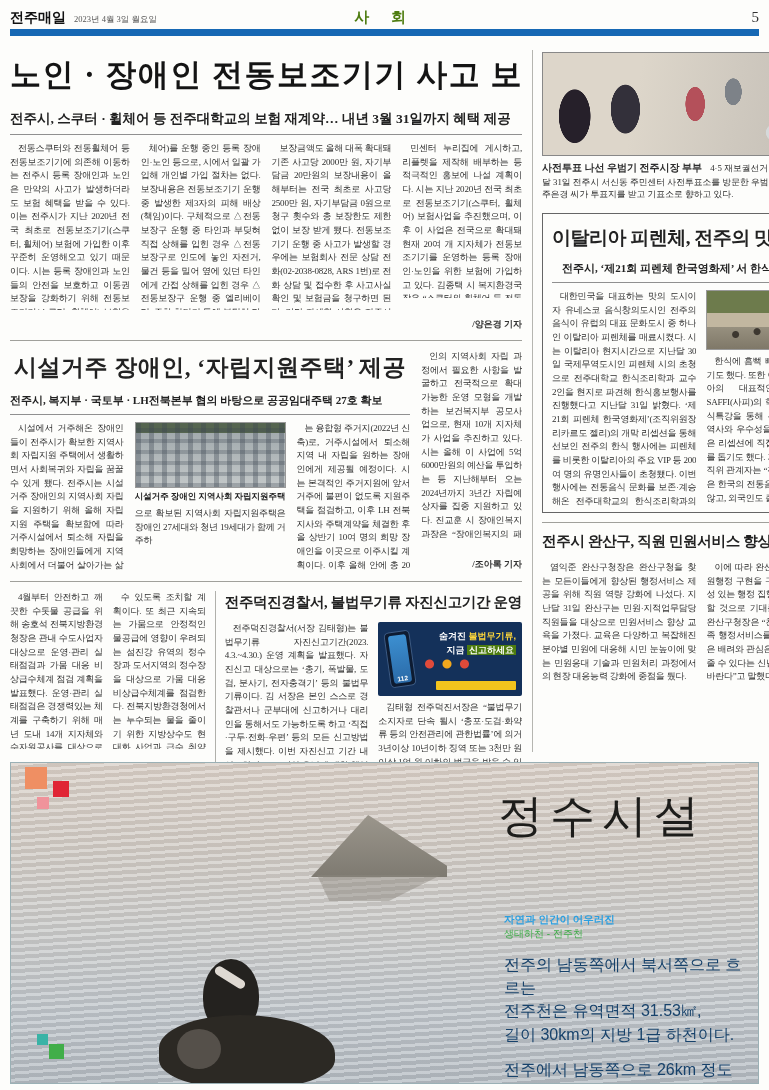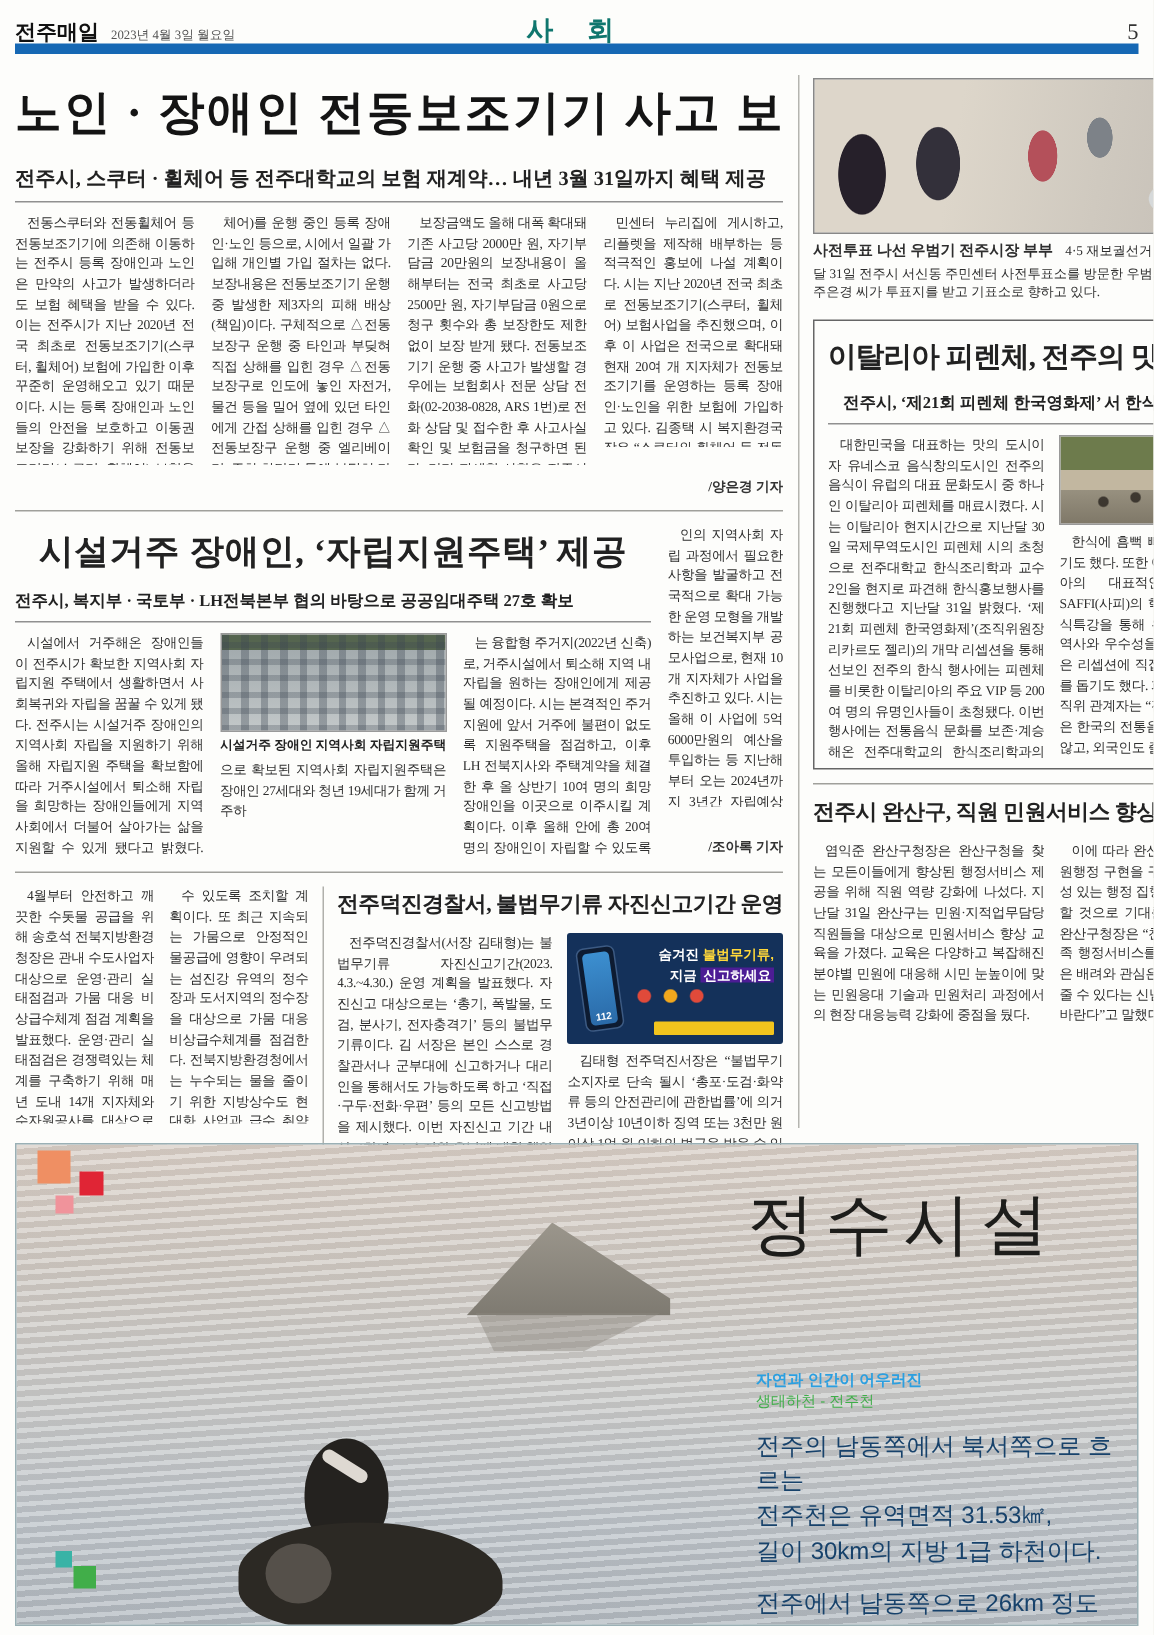--- a/index.html
+++ b/index.html
@@ -5,21 +5,21 @@
   * { margin:0; padding:0; box-sizing:border-box; }
   html,body { background:#f2f2ee; }
   body { width:769px; height:1090px; font-family:"Liberation Serif", serif; color:#222; }
   .page { width:769px; height:1090px; background:#fdfdfb; padding:8px 10px; overflow:hidden; }
 
   
   .masthead { display:flex; align-items:baseline; height:18px; }
   .mast-left { flex:1; display:flex; align-items:baseline; gap:8px; }
   .paper { font-family:"Liberation Sans", sans-serif; font-weight:bold; font-size:14px; color:#111; }
   .date { font-size:8.5px; color:#555; }
-  .mast-center { flex:1; text-align:center; font-size:18px; font-weight:bold; letter-spacing:9px; color:#0f766e; }
+  .mast-center { flex:1; text-align:center; font-size:15px; font-weight:bold; letter-spacing:9px; color:#4d7c0f; }
   .mast-right { flex:1; text-align:right; font-size:15px; color:#333; }
   .mast-bar { height:7px; background:#1668b4; margin-top:3px; }
 
   
   .main { display:flex; gap:10px; margin-top:14px; height:702px; }
   .left-col { width:512px; }
   .right-col { flex:1; border-left:1px solid #b5b5b0; padding-left:9px; }
 
   .rule { border-top:1px solid #909090; margin:6px 0 7px; }
   .hrule { border-top:1px solid #a0a09b; margin:9px 0; }
@@ -32,21 +32,21 @@
   .a1 .subhead { font-size:13.5px; font-weight:600; color:#222; margin-bottom:6px; white-space:nowrap; overflow:hidden; }
   .cols4 { display:flex; gap:11px; }
   .cols4 > div { flex:1; }
   .cols4 .coltxt { height:168px; }
   .colwrap .coltxt { height:156px; }
 
   
   .a2-flex { display:flex; gap:11px; }
   .a2-left { flex:3; }
   .a2-right { width:120px; }
-  .a2-left h2 { font-size:23px; font-weight:bold; letter-spacing:0.5px; margin:2px 16px 10px; white-space:nowrap; overflow:hidden;text-align:right; }
+  .a2-left h2 { font-size:23px; font-weight:bold; letter-spacing:0.5px; margin:2px 4px 10px; white-space:nowrap; overflow:hidden;text-align:right; }
   .subhead2 { font-size:11px; font-weight:bold; color:#222; margin-bottom:4px; white-space:nowrap; overflow:hidden; }
   .a2cols { display:flex; gap:11px; }
   .a2cols > * { flex:1; }
   .a2cols .coltxt { height:150px; }
   .a2-mid .coltxt { height:auto; text-indent:0; }
   .a2-right .coltxt { height:188px; }
   .photo { border:1px solid #999; }
   .building-photo { height:66px;
     background:
       repeating-linear-gradient(90deg, rgba(60,70,82,.35) 0 5px, rgba(255,255,255,0) 5px 13px),
@@ -62,21 +62,21 @@
   .cols2 { display:flex; gap:10px; }
   .cols2 > div { flex:1; }
   .a3 .coltxt, .a4 .coltxt { height:158px; }
   .a4-right .coltxt { height:76px; }
   .poster { height:74px; background:#14315a; border-radius:2px; position:relative; overflow:hidden; margin-bottom:5px; }
   .poster .phone { position:absolute; left:9px; top:9px; width:26px; height:56px; background:#0d1b31; border:1px solid #3c5a83; border-radius:5px; transform:rotate(-8deg); }
   .poster .phone .screen { position:absolute; inset:3px; background:linear-gradient(180deg,#3c8fd0,#2a6aa8); border-radius:3px; }
   .poster .phone .phone-num { position:absolute; bottom:4px; left:0; right:0; text-align:center; font-family:"Liberation Sans",sans-serif; font-size:6.5px; font-weight:bold; color:#fff; }
   .poster-text { position:absolute; right:6px; top:8px; text-align:right; font-family:"Liberation Sans",sans-serif; font-size:9px; font-weight:bold; color:#fff; line-height:1.5; }
   .poster-text .yellow { color:#ffd83a; }
-  .poster-text .redbox { background:#4c1d95; padding:0 2px; }
+  .poster-text .redbox { background:#4d7c0f; padding:0 2px; }
   .poster-bar { position:absolute; right:6px; bottom:6px; width:80px; height:9px; background:#f2c41d; border-radius:1px; }
   .poster-dots { position:absolute; right:52px; bottom:22px; width:46px; height:20px;
     background:
       radial-gradient(circle at 12% 50%, #e04a3a 0 4px, transparent 5px),
       radial-gradient(circle at 50% 50%, #f2a81d 0 4px, transparent 5px),
       radial-gradient(circle at 88% 50%, #e04a3a 0 4px, transparent 5px); }
 
   
   .vote-photo { height:104px; border:1px solid #888; margin-top:2px;
     background:

